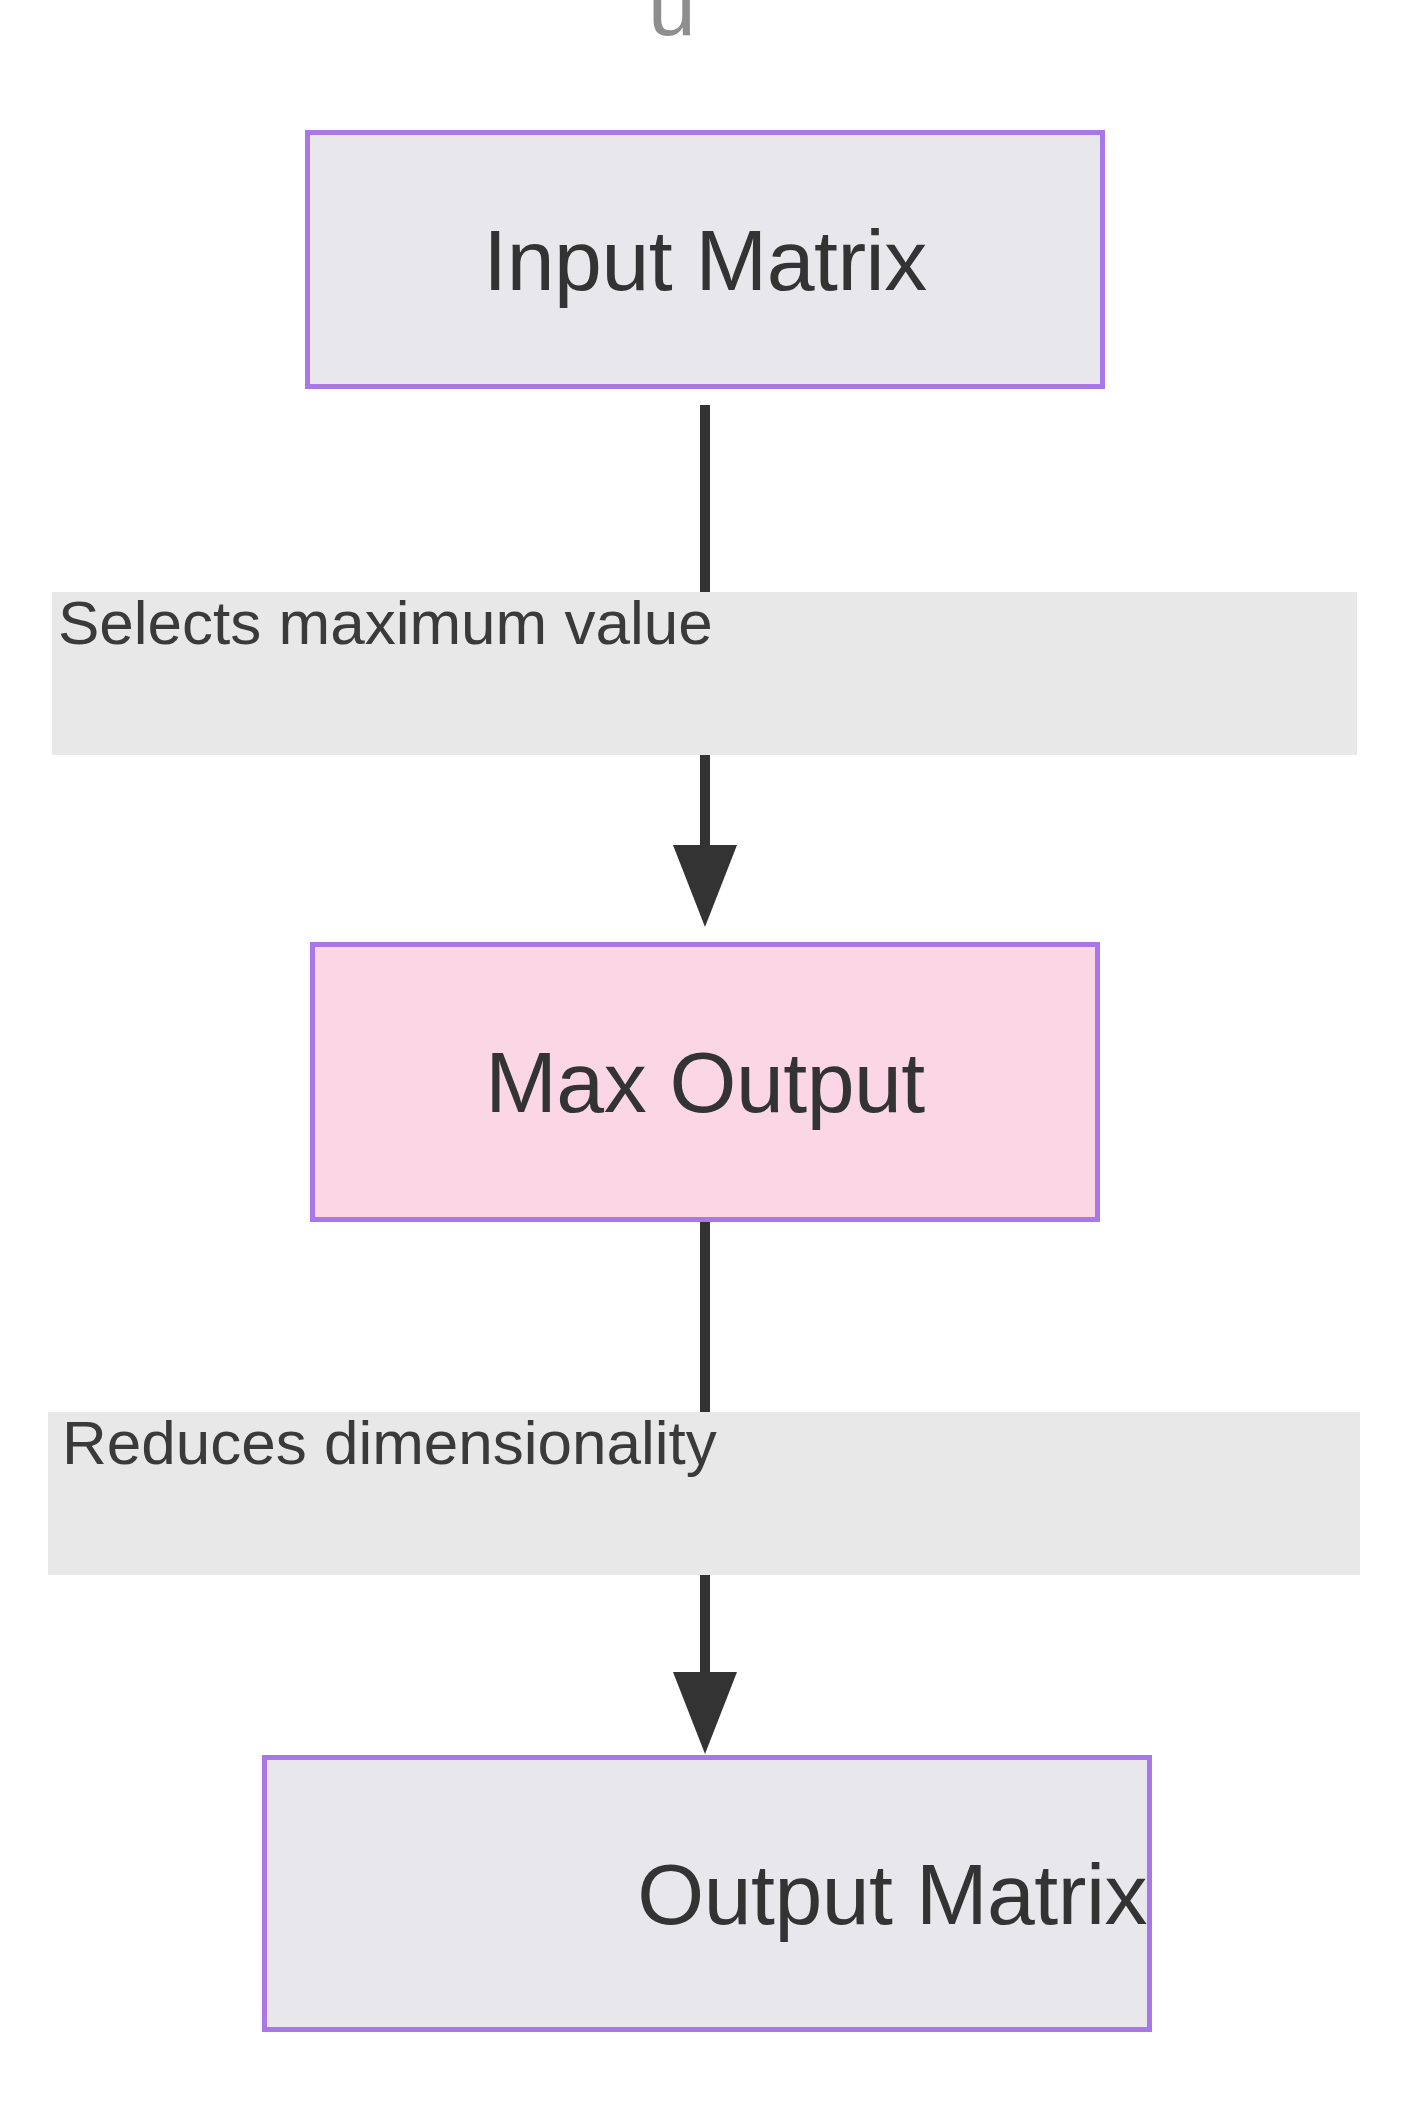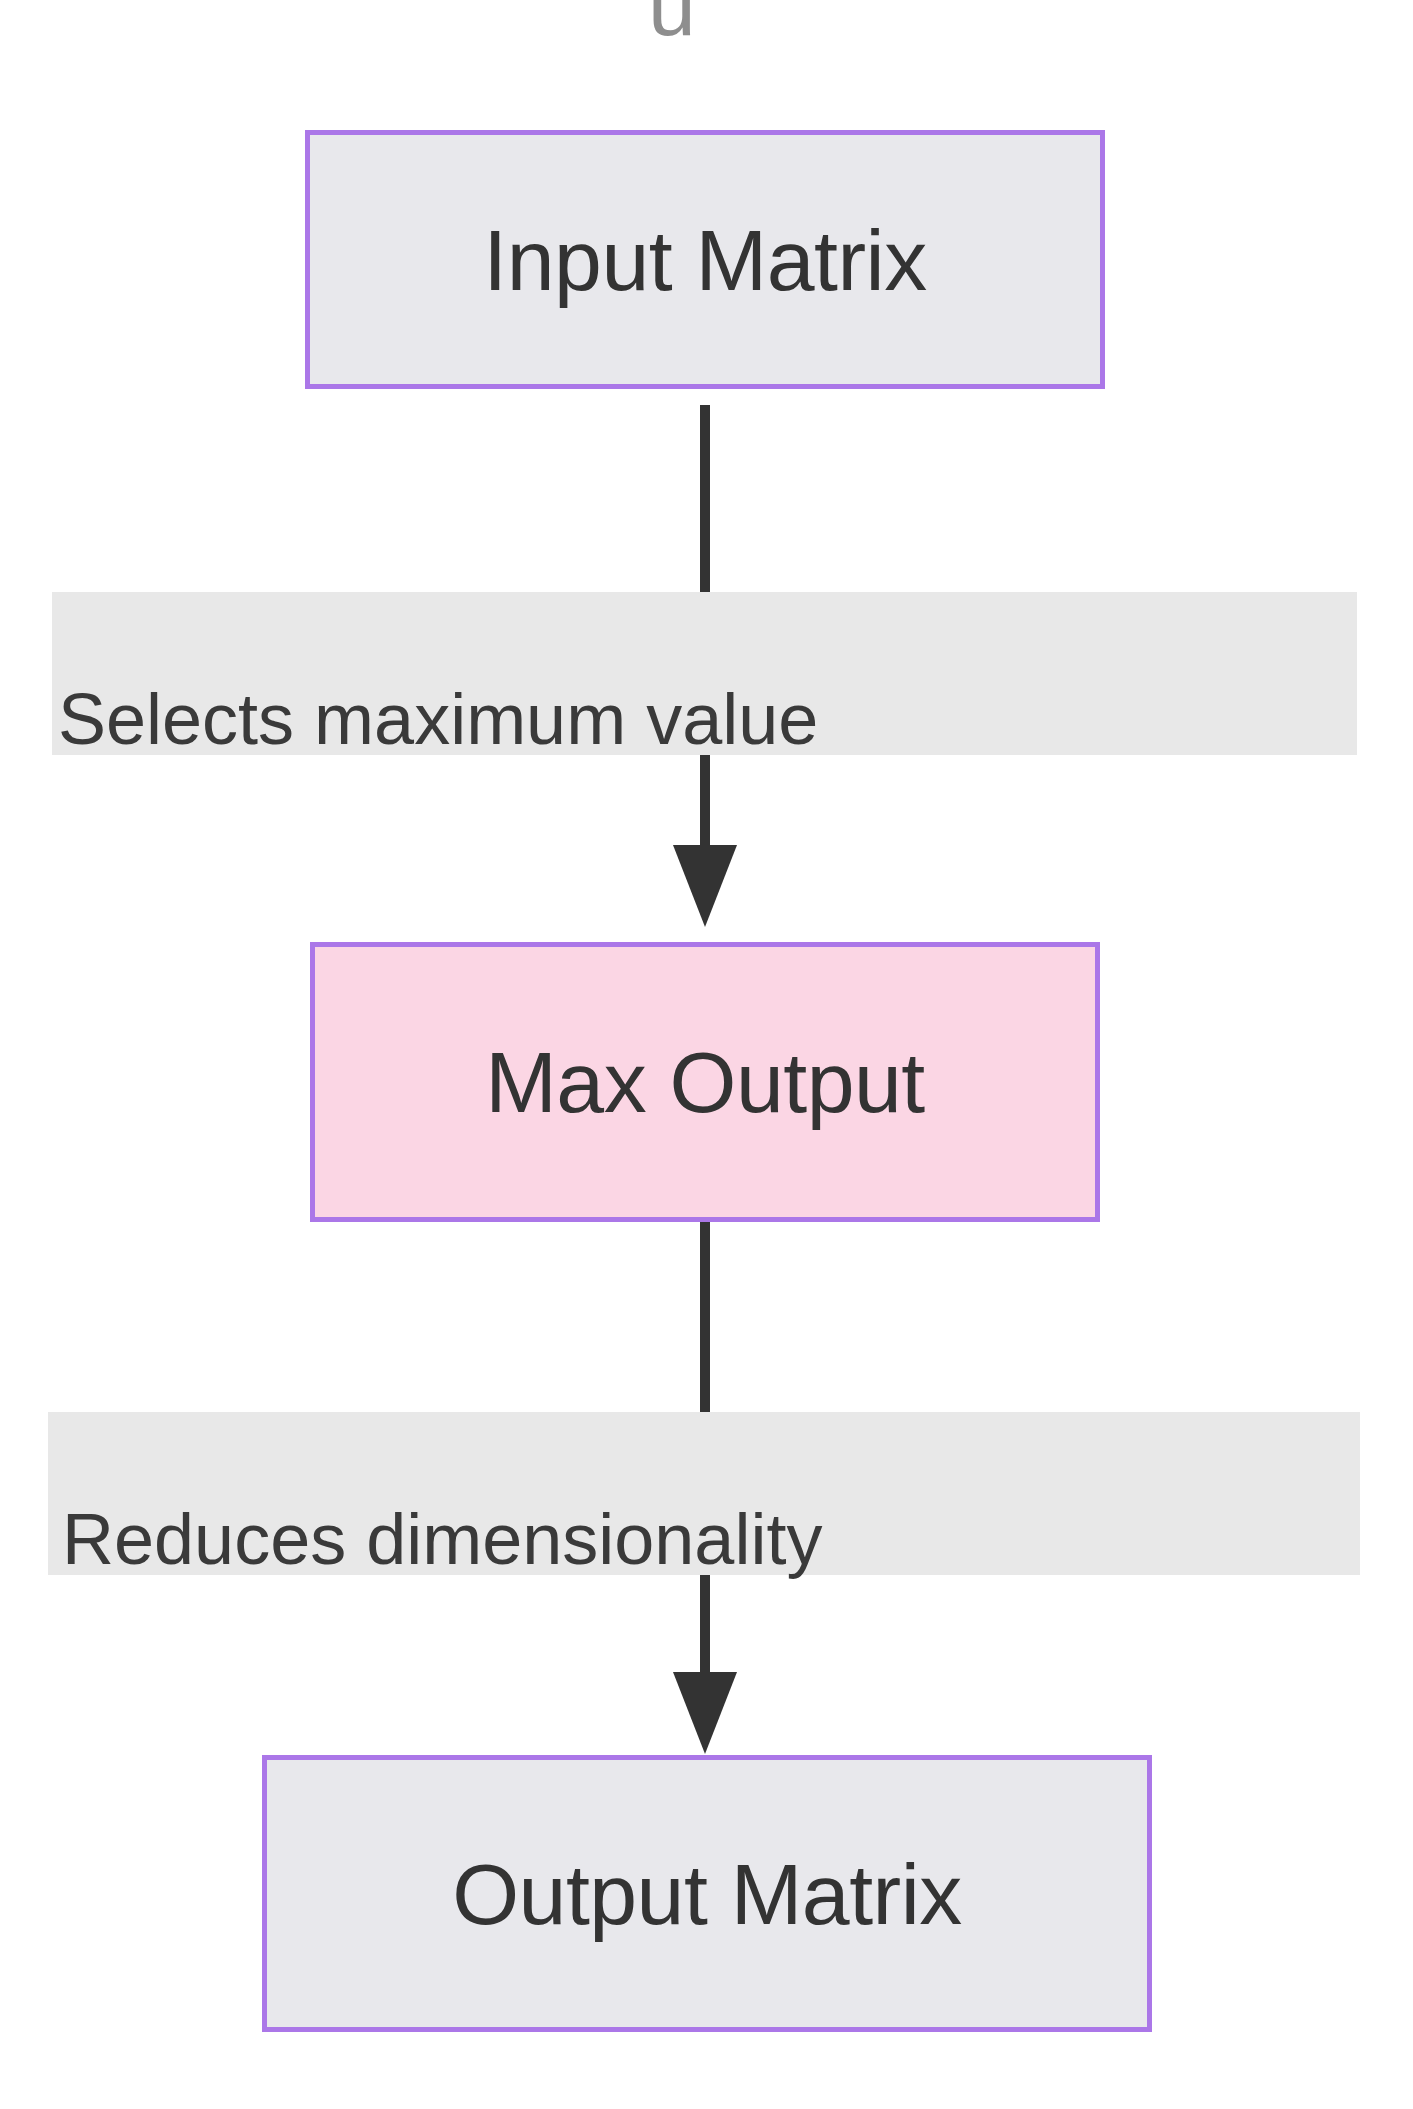--- a/index.html
+++ b/index.html
@@ -54,20 +54,21 @@
     background: #fbd6e4;
     border-color: #ab77e8;
   }
   #node-output {
     left: 262px;
     top: 1755px;
     width: 890px;
     height: 277px;
     background: #e8e8ec;
     border-color: #ab77e8;
+    justify-content: flex-end;
   }
 
   
   .edge-line {
     position: absolute;
     width: 10px;
     background: #333333;
     left: 700px;
     z-index: 1;
   }
@@ -86,24 +87,24 @@
     z-index: 2;
   }
   #arrow-1 { top: 845px; }
   #arrow-2 { top: 1672px; }
 
   
   .edge-label {
     position: absolute;
     background: #e8e8e8;
     color: #3a3a3a;
-    font-size: 72px;
+    font-size: 62px;
     line-height: 1;
     display: flex;
-    align-items: flex-end;
+    align-items: flex-start;
     white-space: nowrap;
     z-index: 4;
     box-sizing: border-box;
   }
   #edge-label-1 {
     left: 52px;
     top: 592px;
     width: 1305px;
     height: 163px;
     padding-left: 6px;

